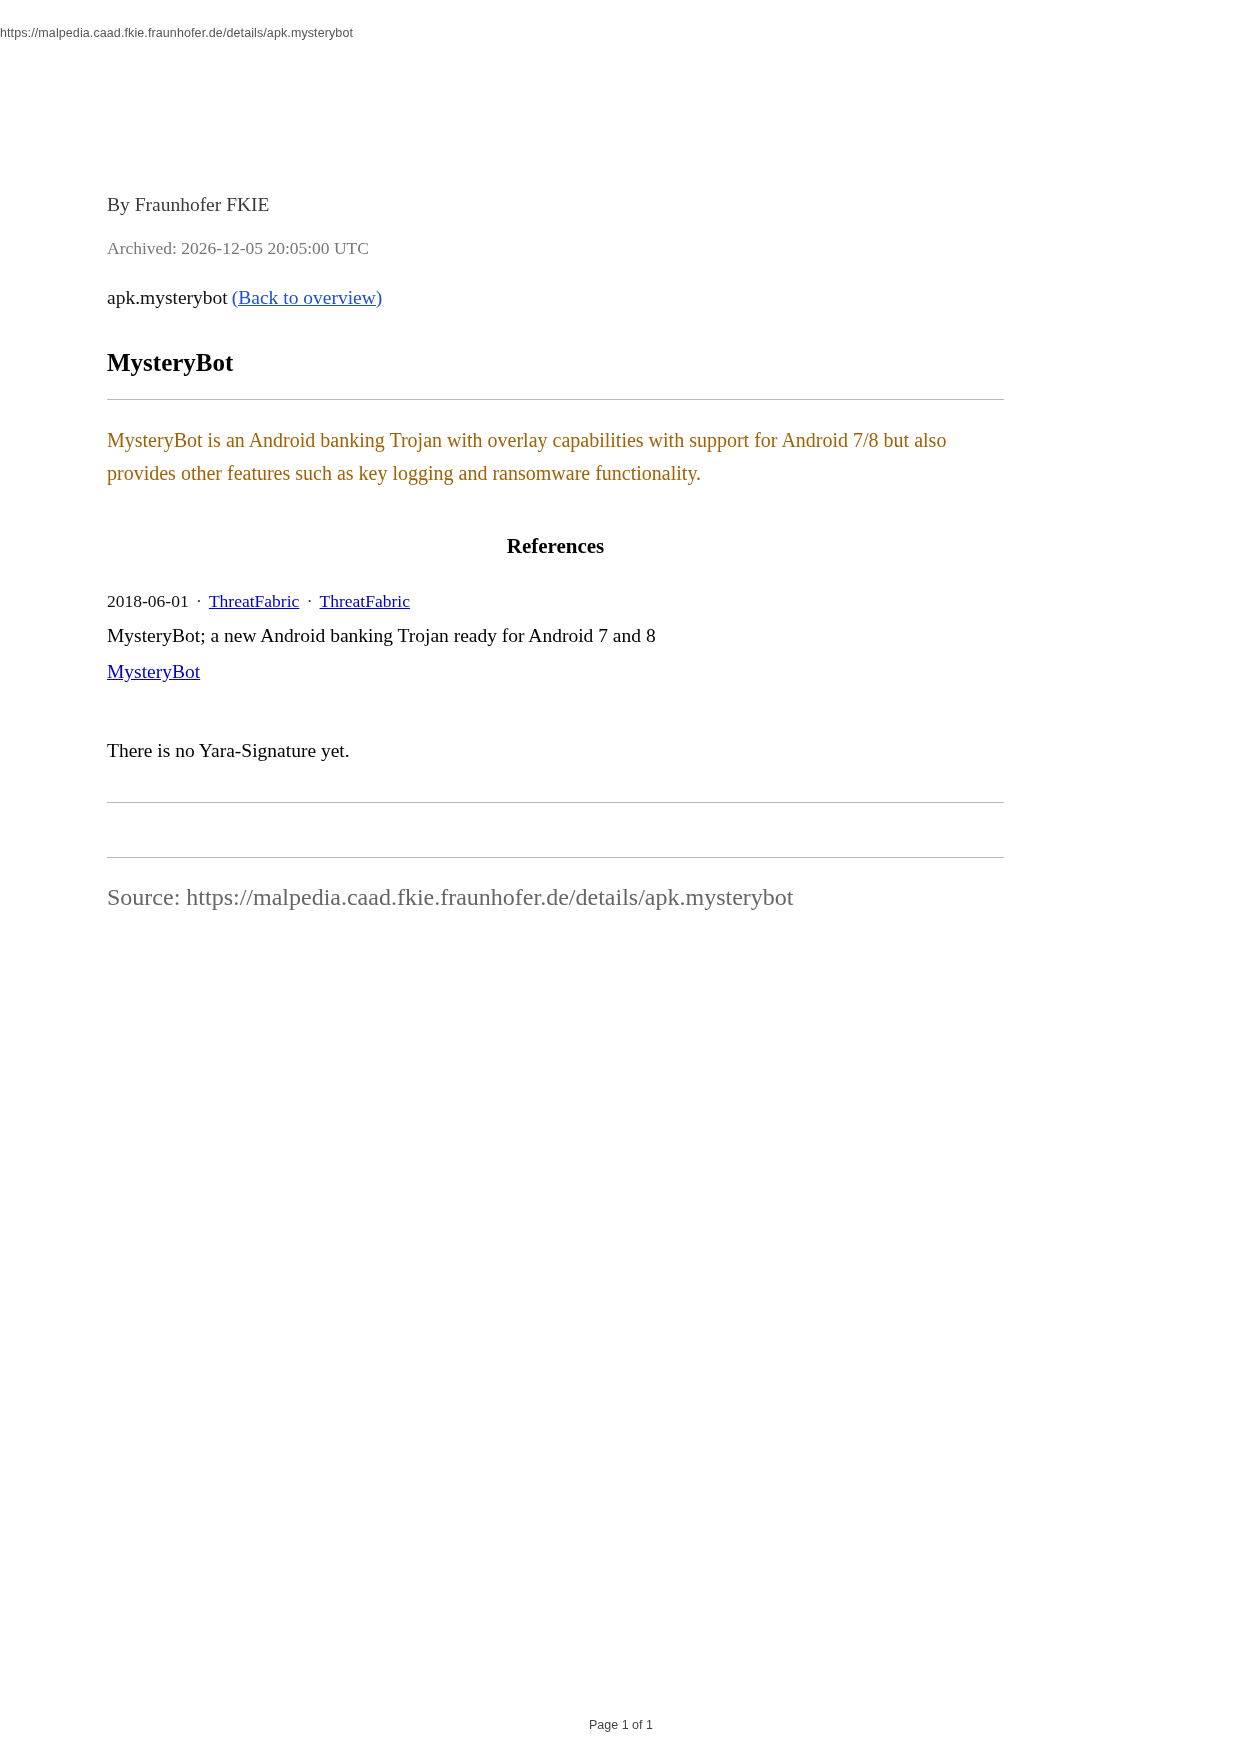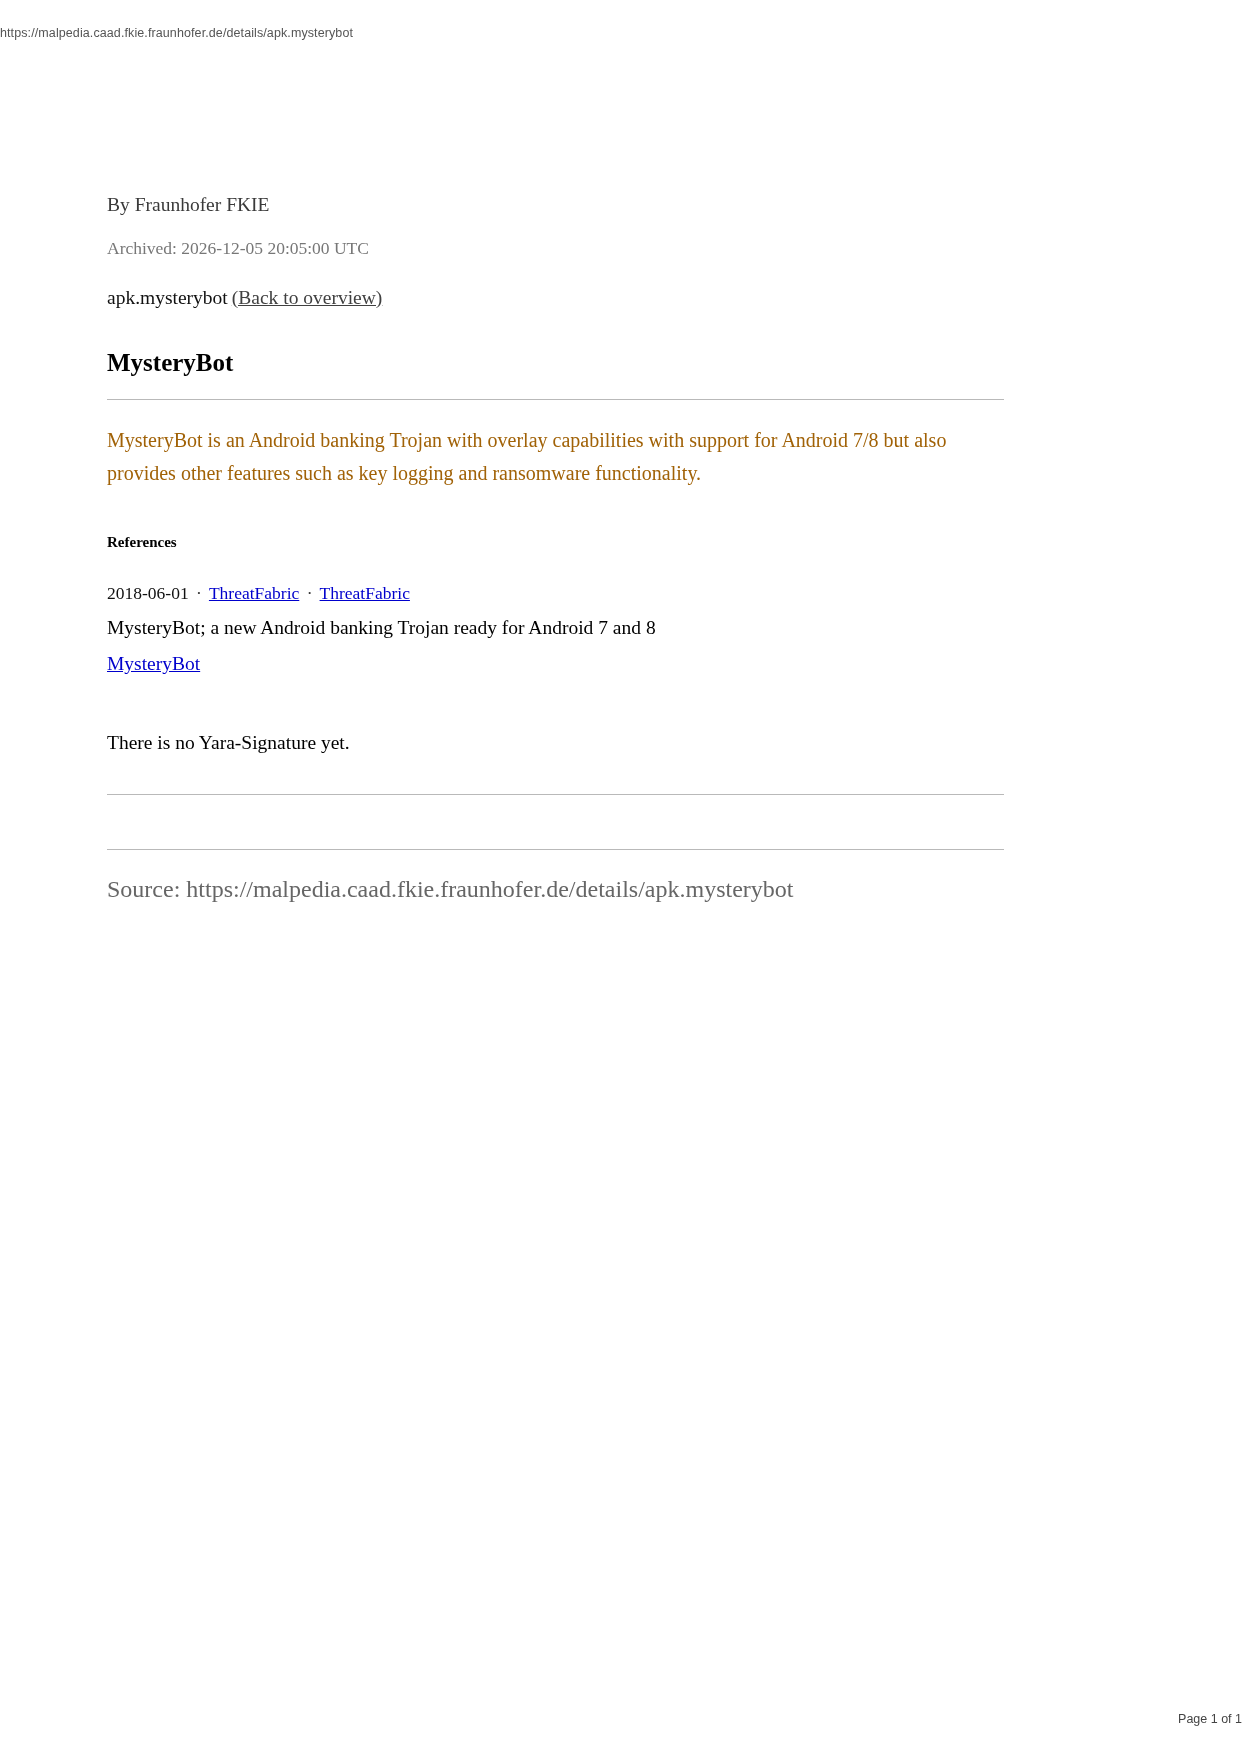--- a/index.html
+++ b/index.html
@@ -53,21 +53,21 @@
     font-size: 17.5px;
     color: #777777;
     margin-top: 22px;
   }
   .slug-line {
     font-size: 19.5px;
     color: #111111;
     margin-top: 28px;
   }
   .slug-line a {
-    color: #404040;
+    color: #1d4ed8;
     text-decoration: underline;
     margin-left: 4px;
   }
   h2.section-title {
     font-size: 25px;
     font-weight: bold;
     margin: 40px 0 0 0;
   }
   .rule {
     border: none;
@@ -75,23 +75,24 @@
     margin: 22px 0 0 0;
     height: 0;
   }
   .body-text {
     font-size: 20px;
     line-height: 1.65;
     margin-top: 24px;
     color: #a16207;
   }
   h3.ref-heading {
-    font-size: 15px;
+    font-size: 21px;
     font-weight: bold;
     margin: 44px 0 0 0;
+    text-align: center;
   }
   .ref-block {
     margin-top: 28px;
     font-size: 19px;
     line-height: 1.6;
   }
   .ref-meta {
     font-size: 17.5px;
     color: #111111;
   }
@@ -130,24 +131,24 @@
     border-top: 1px solid #b9b9b9;
     margin: 54px 0 0 0;
   }
   .source-line {
     font-size: 24px;
     color: #666666;
     margin-top: 26px;
   }
   .footer-page {
     position: absolute;
-    bottom: 30px;
+    bottom: 24px;
     left: 0;
     right: 0;
-    text-align: right;
+    text-align: center;
     font-family: "Liberation Sans", sans-serif;
     font-size: 12.5px;
     color: #444444;
   }
 </style>
 </head>
 <body>
 
 <div class="page">
 

